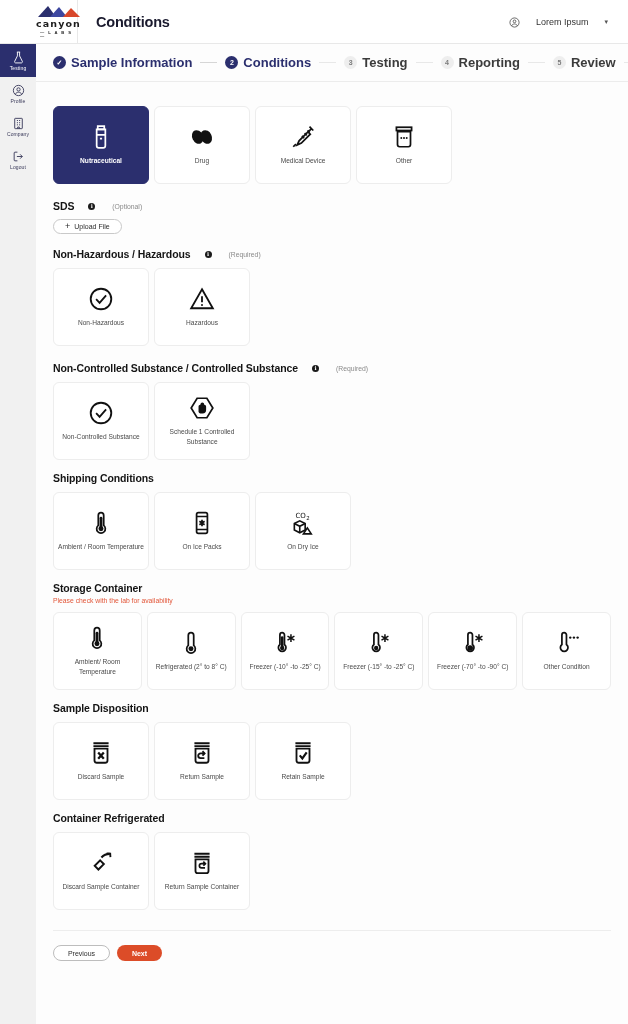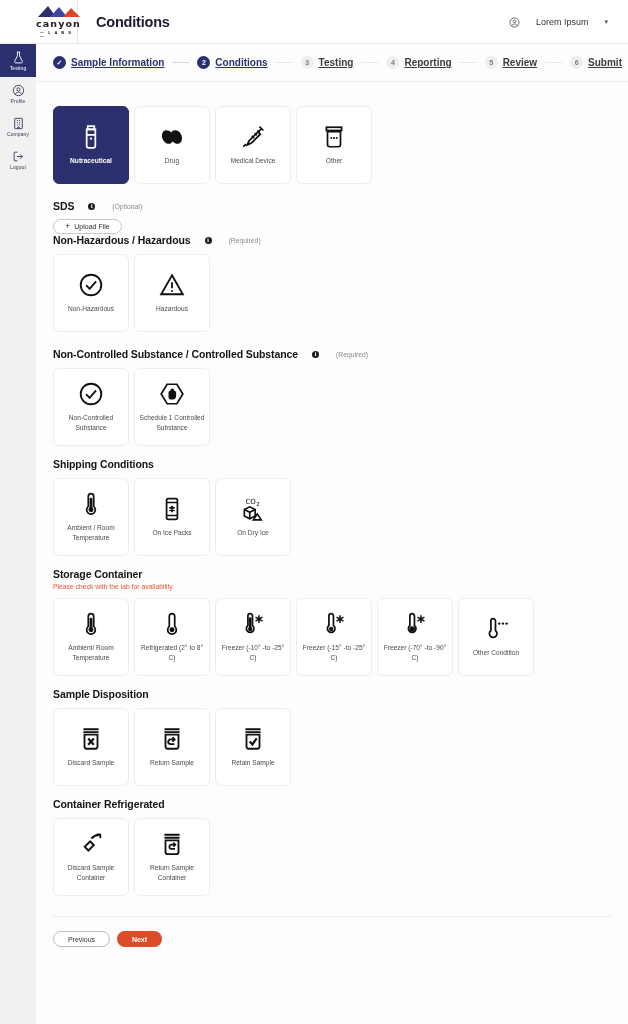--- a/index.html
+++ b/index.html
@@ -70,42 +70,42 @@
     border-bottom:1px solid #ececec;
   }
   .step { display:flex; align-items:center; gap:5px; }
   .bullet {
     width:13px; height:13px; border-radius:50%;
     display:flex; align-items:center; justify-content:center;
     font-size:7px; font-weight:700; color:#fff; background:#2b2f6e;
     flex:none;
   }
   .bullet.idle { background:#eeeeee; color:#7b7b7b; }
-  .step-label { font-size:10px; font-weight:700; color:#2b2f6e; white-space:nowrap;text-decoration:underline; }
+  .step-label { font-size:13px; font-weight:700; color:#2b2f6e; white-space:nowrap; }
   .step-label.idle { color:#3b3b3b; font-weight:700; }
   .step-sep { width:17px; height:1px; background:#d6d6d6; margin:0 8px; flex:none; }
   .step-sep.faint { background:#e8e8e8; }
 
   
   .body-pad { padding:14px 17px 0 17px; }
 
   .section { margin-bottom:0; }
   .sec-head { display:flex; align-items:center; gap:14px; }
   .sec-title { font-size:10.5px; font-weight:700; color:#141414; letter-spacing:-0.1px; }
   .req { font-size:6.8px; color:#8a8a8a; margin-left:3px; }
   .warn { font-size:6.8px; color:#e2573a; margin-top:3px; }
   .info-dot {
     width:7px; height:7px; border-radius:50%; background:#1a1a1a;
     color:#fff; font-size:5.5px; font-weight:700; line-height:7px;
     text-align:center; display:inline-block; font-family:"DejaVu Serif", serif;
   }
 
   .card-row { display:flex; gap:5px; margin-top:8px; }
   .card {
-    width:76px; min-height:62px; background:#ffffff;
+    width:96px; min-height:62px; background:#ffffff;
     border:1px solid #ededed; border-radius:6px;
     display:flex; flex-direction:column; align-items:center;
     justify-content:center; gap:6px; padding:8px 3px;
     cursor:pointer;
   }
   .card.sel { background:#2b2f6e; border-color:#2b2f6e; }
   .card.tall { min-height:78px; }
   .card-ico { width:26px; height:26px; display:block; color:#111; }
   .card.sel .card-ico { color:#ffffff; }
   .card-lbl {
@@ -275,21 +275,21 @@
           <span class="sec-title">SDS</span>
           <span class="info-dot">i</span>
           <span class="req">(Optional)</span>
         </div>
         <div class="upload-btn">
           <span class="plus">+</span>
           <span class="t">Upload File</span>
         </div>
       </div>
 
-      <div class="section" style="">
+      <div class="section" style="margin-top:14px;">
         <div class="sec-head">
           <span class="sec-title">Non-Hazardous / Hazardous</span>
           <span class="info-dot">i</span>
           <span class="req">(Required)</span>
         </div>
         <div class="card-row">
           <div class="card tall">
             <svg class="card-ico" viewBox="0 0 24 24" fill="none" stroke="currentColor" stroke-width="1.7">
               <circle cx="12" cy="12" r="9.5"></circle>
                 <path d="M7.5 12.2l3.2 3.3 6-6.8"></path>

